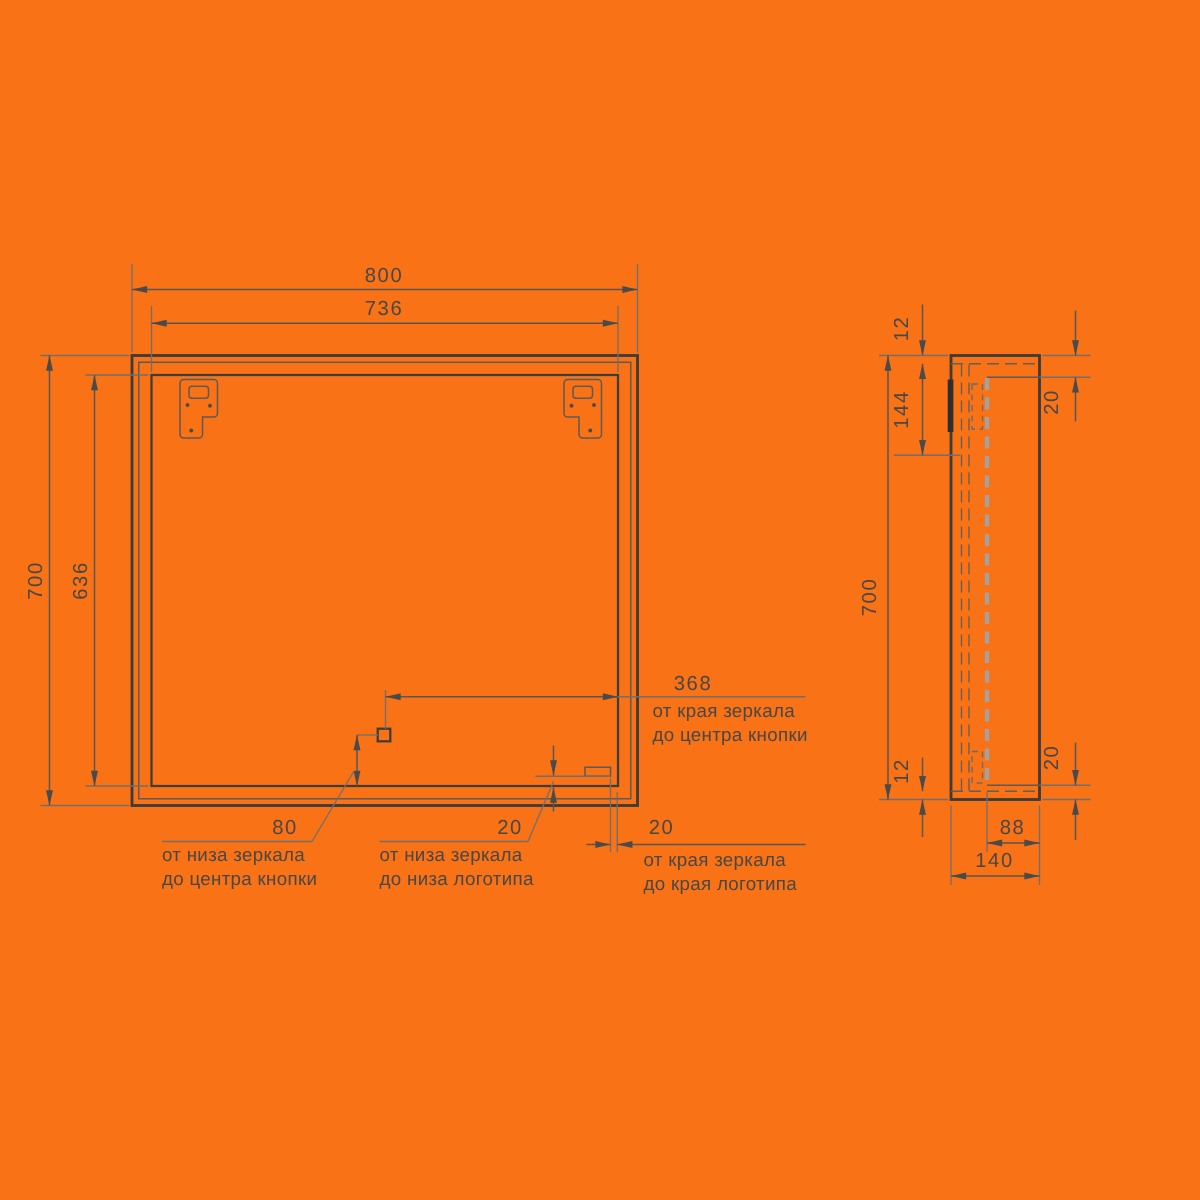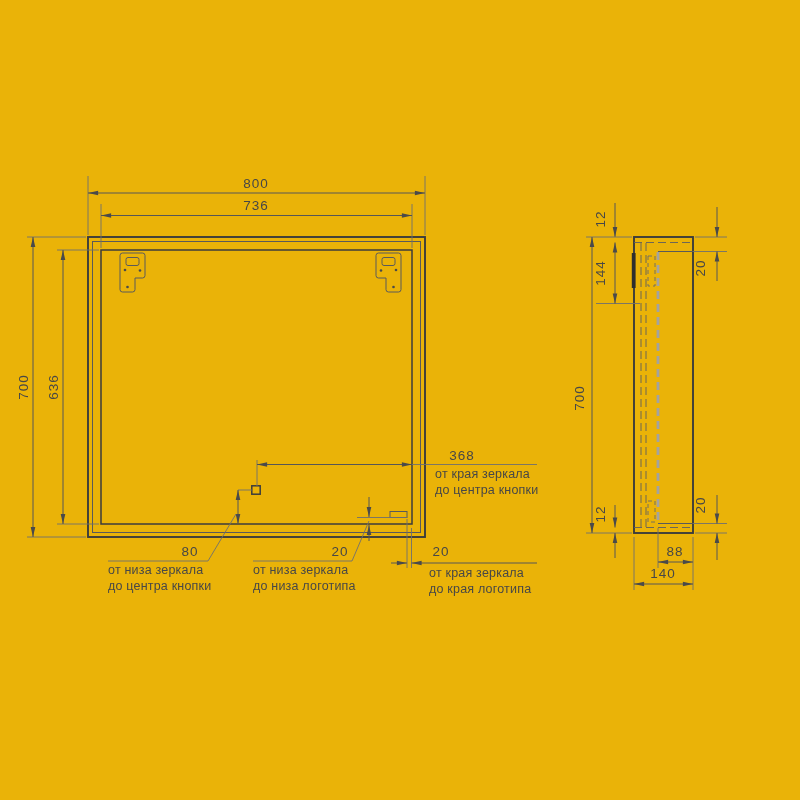--- a/index.html
+++ b/index.html
@@ -1,16 +1,16 @@
 <!DOCTYPE html>
 <html><head>
 <meta charset="utf-8">
 <style>
   html,body{margin:0;padding:0;background:#ffffff;}
-  .stage{width:800px;height:800px;position:relative;background:#eab308;overflow:hidden;
+  .stage{width:800px;height:800px;position:relative;background:#f97316;overflow:hidden;
          font-family:"Liberation Sans", sans-serif;}
   svg{position:absolute;left:0;top:0;}
   
   .o1{fill:none;stroke:#3c3c3c;stroke-width:1.9;}
   .o2{fill:none;stroke:#5a5a5a;stroke-width:1;}
   .o3{fill:none;stroke:#3c3c3c;stroke-width:1.5;}
   
   .ext{fill:none;stroke:#6f6f6f;stroke-width:0.9;}
   
   .dim,.dimE,.dimS{fill:none;stroke:#565656;stroke-width:1;}

